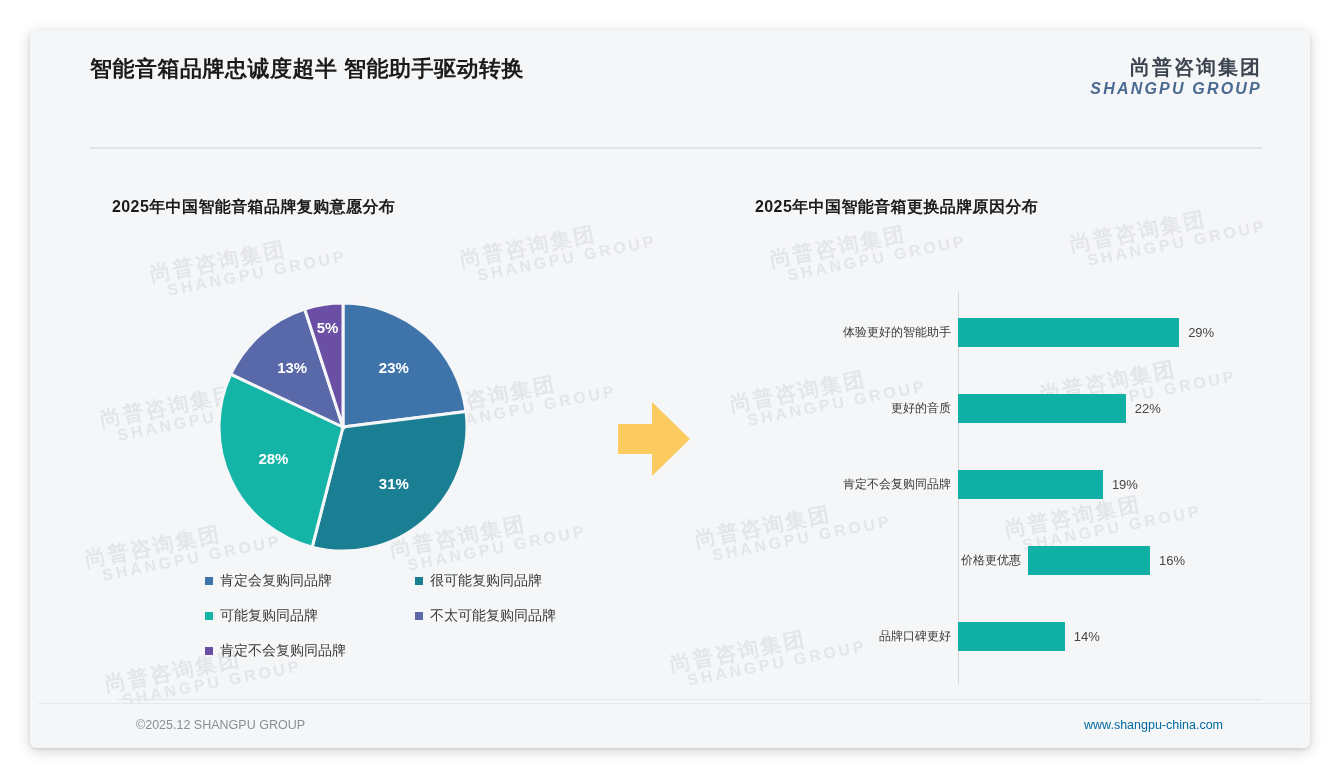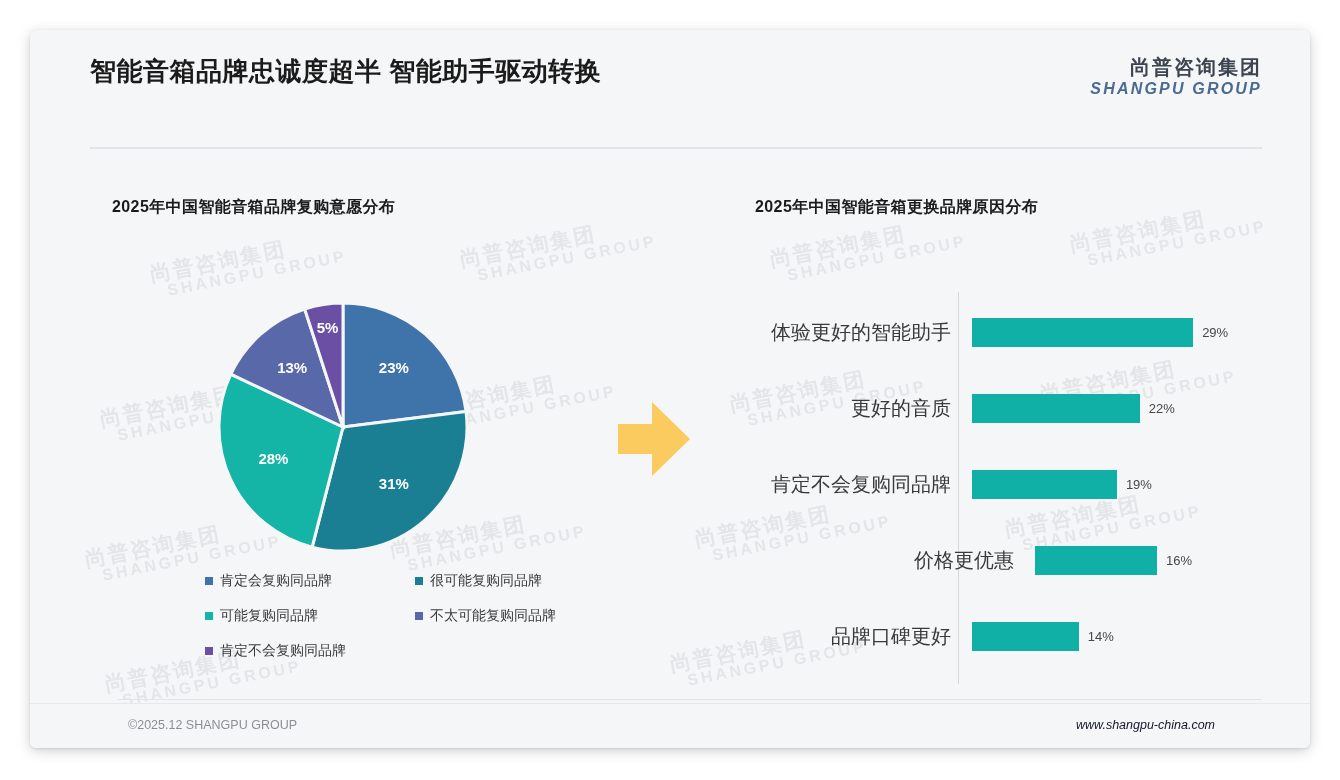--- a/index.html
+++ b/index.html
@@ -49,21 +49,21 @@
     position: absolute;
     left: 0; top: 0;
     width: 100%;
     height: 88px;
     z-index: 4;
   }
   .page-title {
     position: absolute;
     left: 60px;
     top: 24px;
-    font-size: 26px;
+    font-size: 22px;
     font-weight: bold;
     color: #1b1b1b;
     letter-spacing: 0.5px;
   }
   .brand {
     position: absolute;
     right: 48px;
     top: 26px;
     text-align: right;
   }
@@ -177,22 +177,22 @@
     position: absolute;
     left: 0;
     width: 100%;
     height: 36px;
     display: flex;
     align-items: center;
   }
   .bar-cat {
     width: 196px;
     text-align: right;
-    padding-right: 21px;
-    font-size: 20px;
+    padding-right: 7px;
+    font-size: 12px;
     color: #3a3a3a;
     flex: none;
   }
   .bar-fill {
     height: 29px;
     background: #11b0a6;
     flex: none;
   }
   .bar-val {
     font-size: 13px;
@@ -214,42 +214,41 @@
   #footnote {
     position: absolute;
     left: 113px;
     top: 684px;
     font-size: 12.5px;
     color: #6f7378;
     z-index: 3;
   }
   .footer-bar {
     position: absolute;
-    left: 0;
+    left: 8px;
     bottom: 0;
     width: 100%;
     height: 44px;
     border-top: 1px solid #e6e8ea;
     background: #f5f6f7;
     z-index: 3;
   }
   #copyright {
     position: absolute;
     left: 98px;
     top: 14px;
     font-size: 12.5px;
     color: #8b8f94;
   }
   #site-url {
     position: absolute;
     right: 95px;
     top: 14px;
     font-size: 12.5px;
-    color: #0f172a;
-    font-style: italic;
+    color: #0369a1;
   }
 </style>
 </head>
 <body>
 
 <div id="slide">
 
   <div class="wm-layer">
     <div class="wm" style="left:120px;  top:215px;">
       <span class="wm-cn">尚普咨询集团</span>

